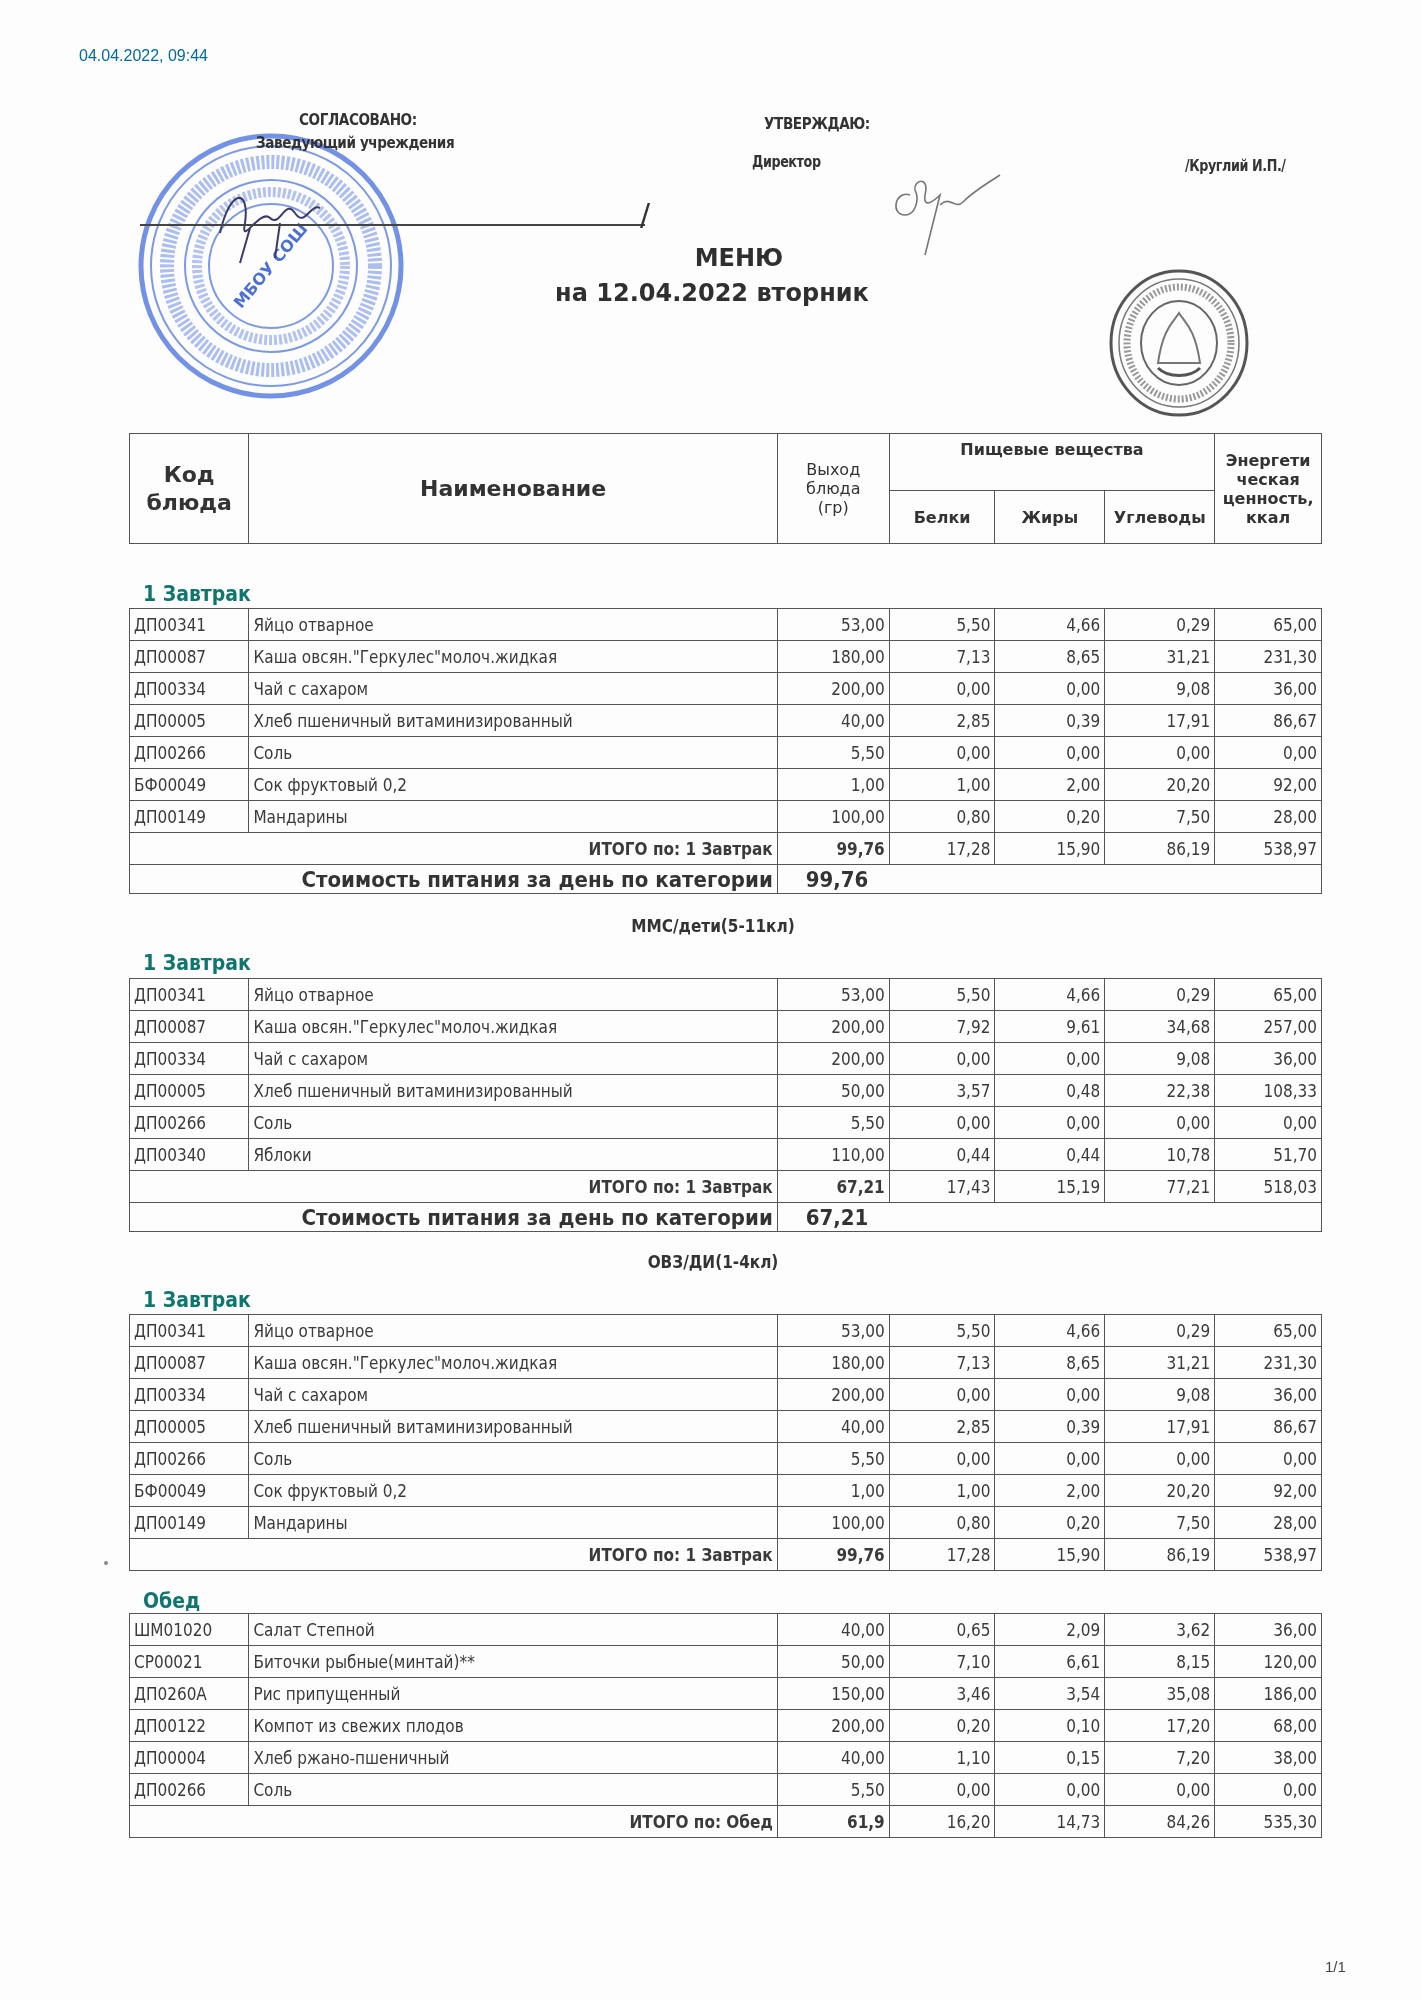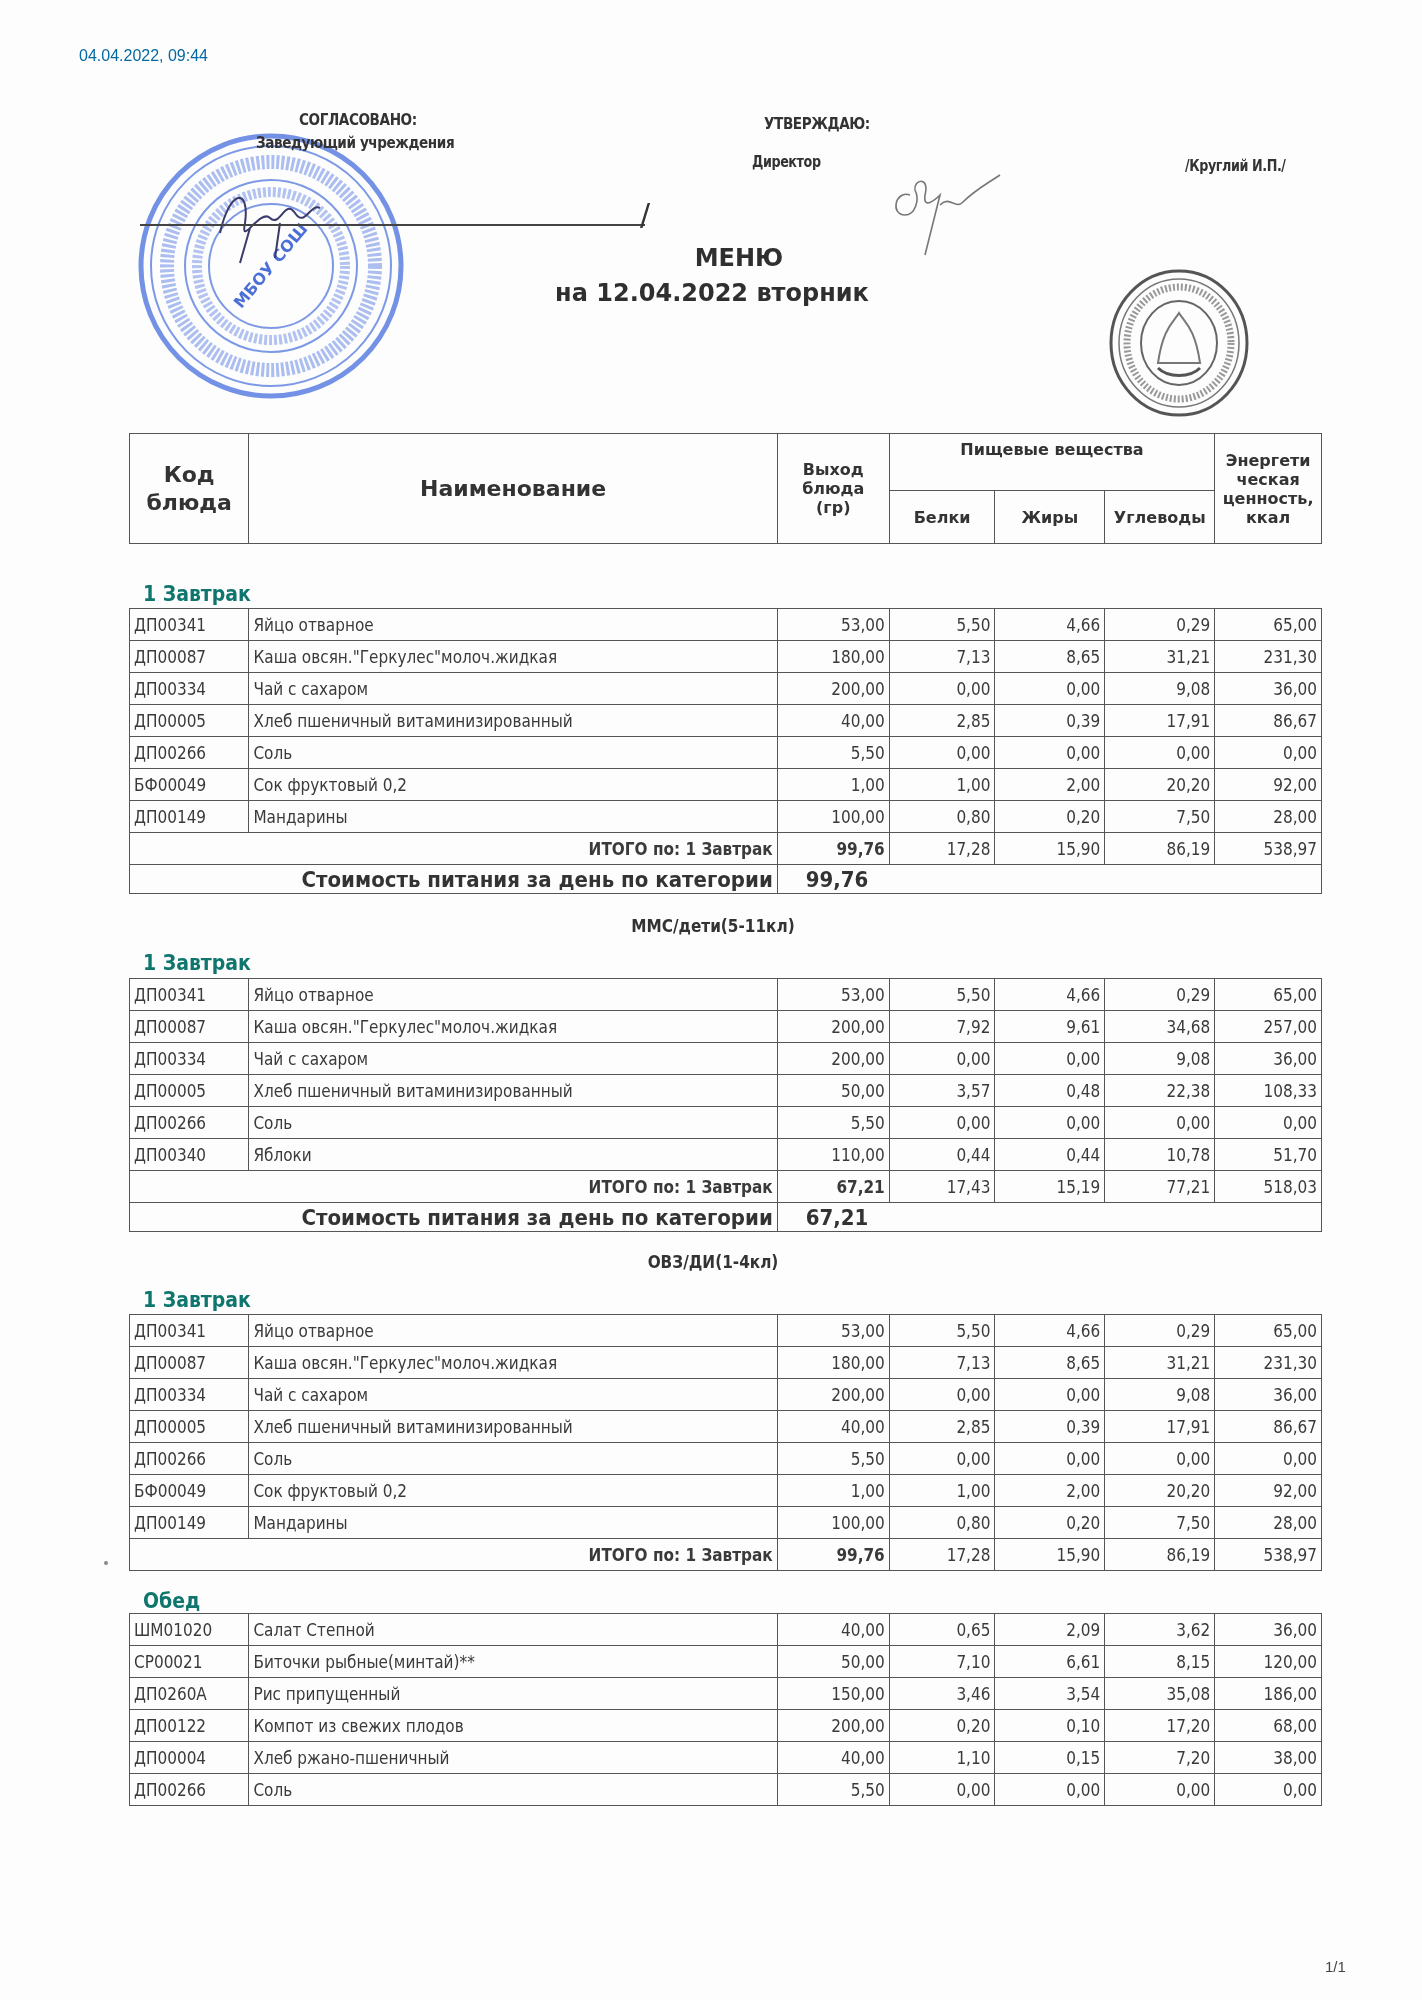--- a/index.html
+++ b/index.html
@@ -112,21 +112,21 @@
         <col class="c-z">
         <col class="c-u">
         <col class="c-e">
     </colgroup>
     <tbody>
         <tr>
       <th rowspan="2" class="big" style="height:105px;">
         <span>Код</span><br><span>блюда</span>
       </th>
       <th rowspan="2" class="big">Наименование</th>
-      <th rowspan="2" class="mid" style="font-weight:bold; font-family:'DejaVu Sans',sans-serif;">
+      <th rowspan="2" class="mid" style="font-weight:normal; font-family:'DejaVu Sans',sans-serif;">
         <span>Выход</span><br><span>блюда</span><br><span>(гр)</span>
       </th>
       <th colspan="3" class="small" style="height:50px; vertical-align:top; padding-top:6px;">Пищевые вещества</th>
       <th rowspan="2" class="mid">
         <span>Энергети</span><br><span>ческая</span><br><span>ценность,</span><br><span>ккал</span>
       </th>
     </tr>
     <tr>
       <th class="small" style="height:52px;">Белки</th>
       <th class="small">Жиры</th>
@@ -454,17 +454,25 @@
         </tr>
         <tr>
           <td>ДП00266</td>
           <td>Соль</td>
           <td class="num">5,50</td>
           <td class="num">0,00</td>
           <td class="num">0,00</td>
           <td class="num">0,00</td>
           <td class="num">0,00</td>
         </tr>
+        <tr class="total">
+          <td colspan="2" class="lbl"><span class="bold-part">ИТОГО</span><span> по: Обед</span></td>
+          <td class="num out">61,9</td>
+          <td class="num">16,20</td>
+          <td class="num">14,73</td>
+          <td class="num">84,26</td>
+          <td class="num">535,30</td>
+        </tr>
       </tbody>
     </table>
 
   <div class="abs pagenum">1/1</div>
 </div>
 
 </body></html>

